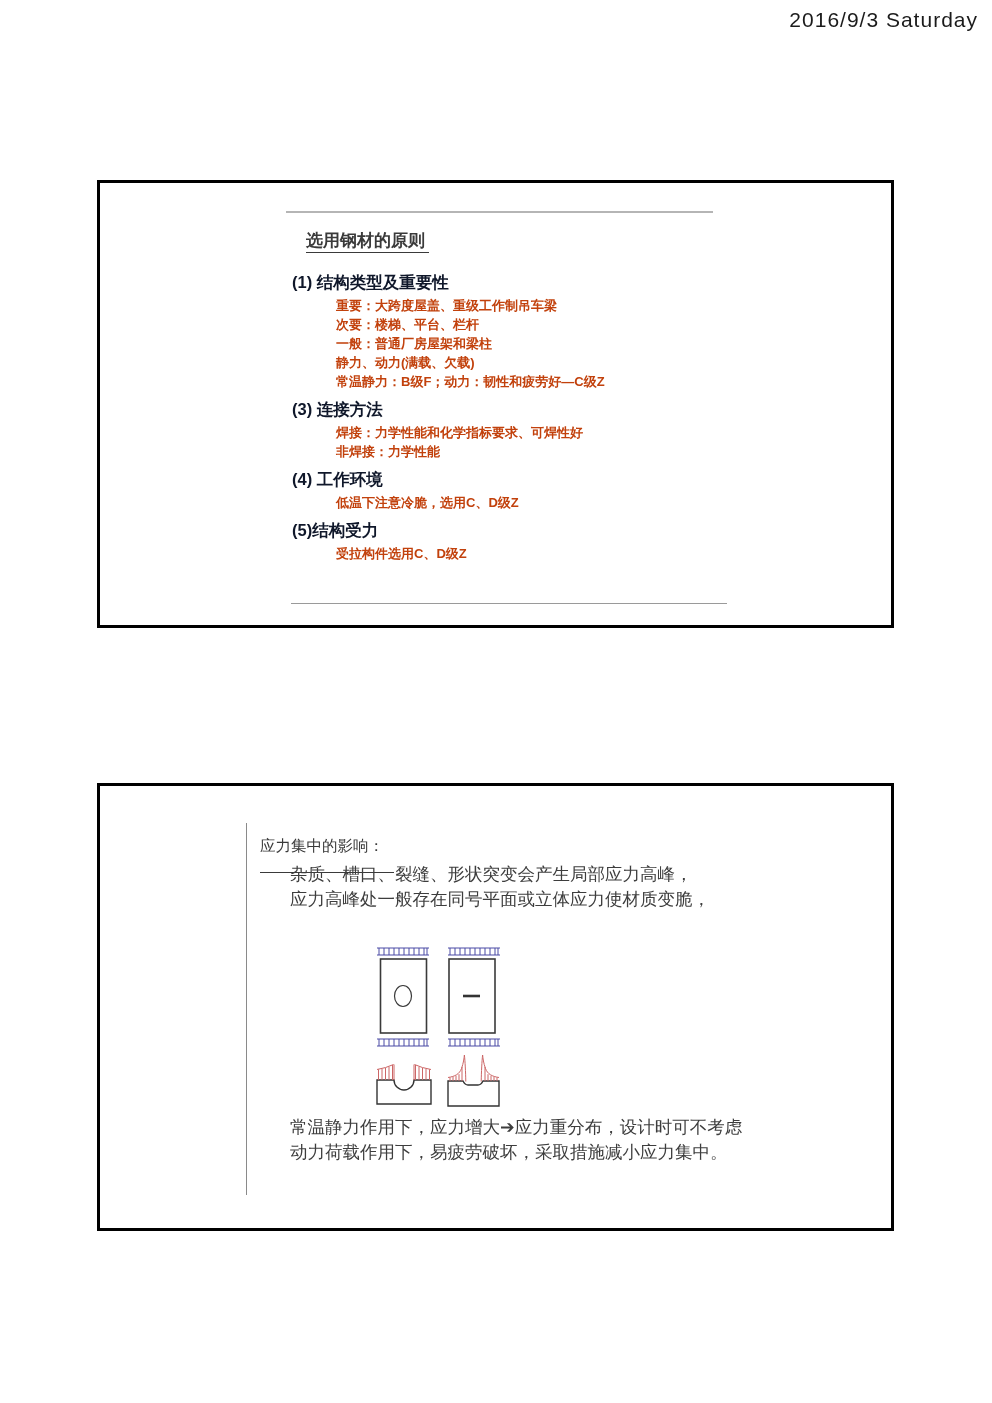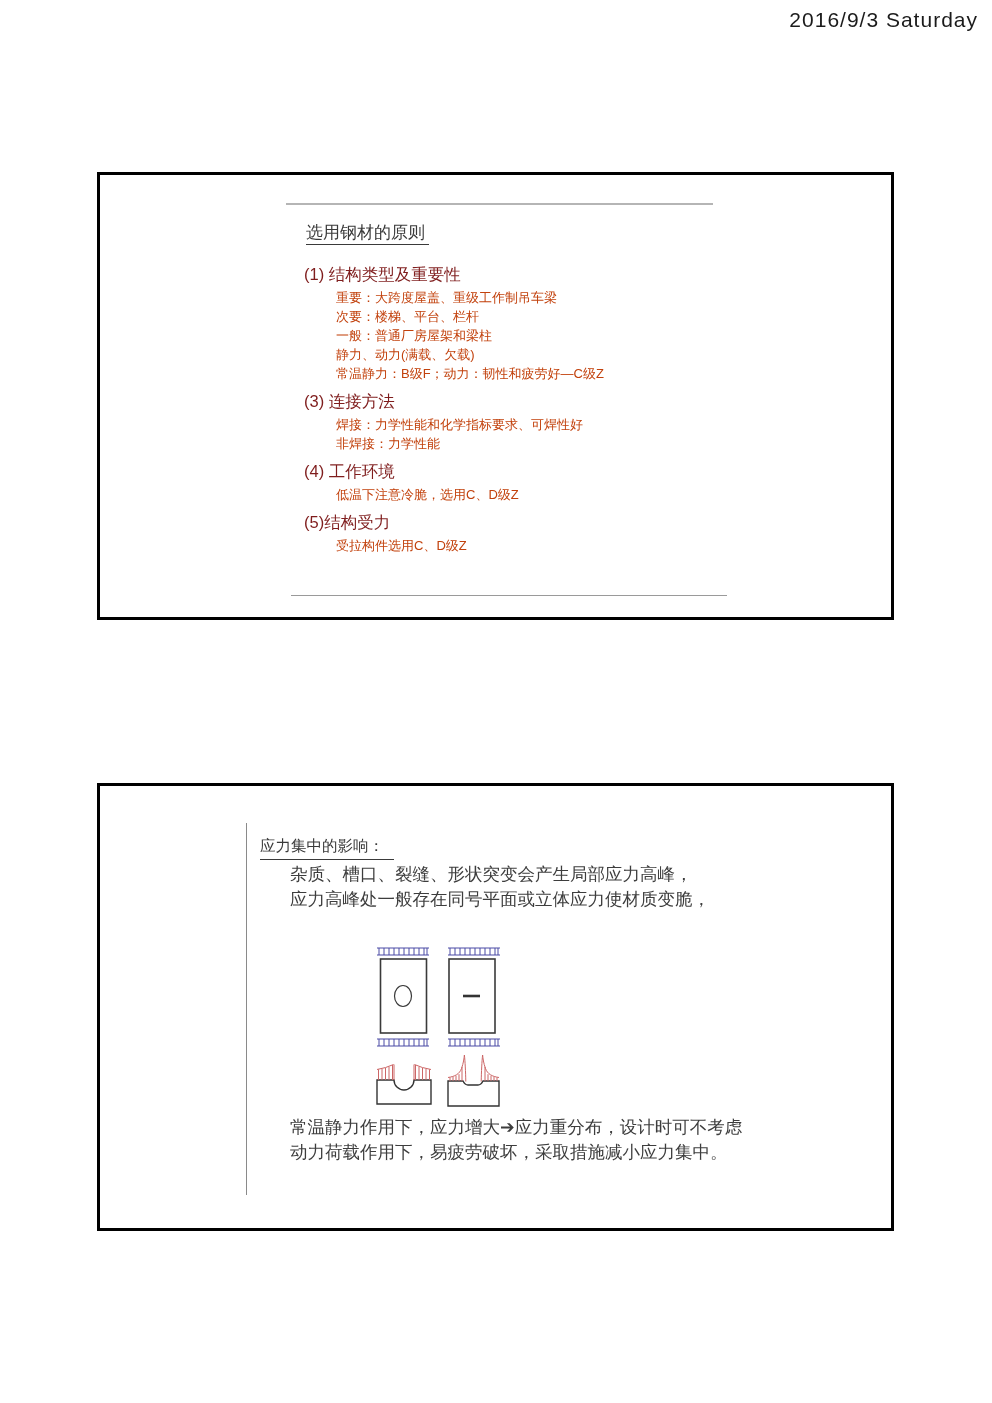--- a/index.html
+++ b/index.html
@@ -10,49 +10,49 @@
   }
   .date {
     position:absolute; top:8px; right:14px;
     font-family:Liberation Sans, sans-serif; font-size:21px; letter-spacing:1px;
     color:#1b1b1b;
   }
   .slide {
     position:absolute; left:97px; width:791px; height:442px;
     border:3px solid #000; background:#fff;
   }
-  #slide1 { top:172px; }
+  #slide1 { top:180px;font-weight:bold; }
   #slide2 { top:783px; }
 
   
   .s1-col {
     position:absolute; left:186px; top:28px; width:427px;
     border-top:2px solid #b5b5b5;
   }
   .s1-title {
     margin:16px 0 12px 20px; font-size:17px; color:#3a3a3a;
     display:inline-block;
   }
   .s1-title span { border-bottom:1px solid #3a3a3a; padding-bottom:2px; padding-right:4px; }
-  .s1-heading { font-size:16.5px; line-height:24px; margin:6px 0 2px 18px; color:#7f1d1d; }
+  .s1-heading { font-size:16.5px; line-height:24px; margin:6px 0 2px 6px; color:#0f172a; }
   .s1-sub { font-size:13px; line-height:19px; margin-left:50px; color:#c2410c; }
   .s1-bottom-line {
     position:absolute; left:191px; top:420px; width:436px;
     border-top:1px solid #9a9a9a;
   }
 
   
   .s2-vline {
     position:absolute; left:146px; top:37px; height:372px;
     border-left:1px solid #8a8a8a;
   }
   .s2-title {
     position:absolute; left:160px; top:50px; font-size:15.5px; color:#3a3a3a;
   }
-  .s2-title span { border-bottom:1px solid #3a3a3a; padding-bottom:5px; padding-right:10px; }
+  .s2-title span { border-bottom:1px solid #3a3a3a; padding-bottom:18px; padding-right:10px; }
   .s2-para { position:absolute; left:190px; font-size:17.5px; line-height:25px; color:#3d3d3d; }
   #para1 { top:76px; }
   #para2 { top:329px; }
   .fig { position:absolute; }
   #fig-plate-hole  { left:275px; top:161px; }
   #fig-plate-crack { left:346px; top:161px; }
   #fig-notch-round { left:274px; top:267px; }
   #fig-notch-sharp { left:346px; top:267px; }
 </style>
 </head>

